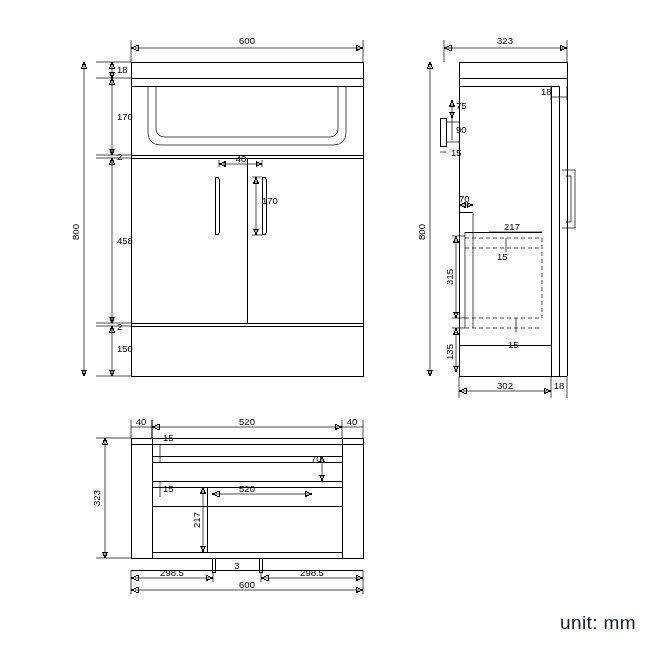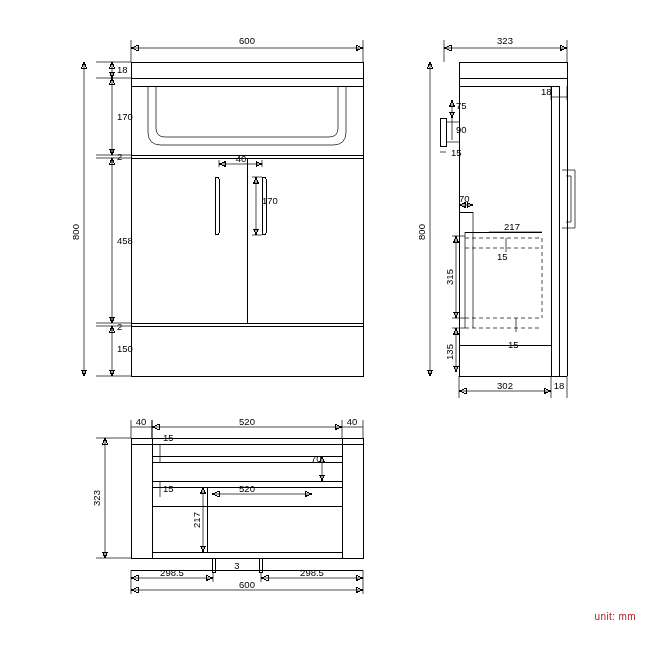--- a/index.html
+++ b/index.html
@@ -22,24 +22,24 @@
   svg.drawing {
     position: absolute;
     left: 0;
     top: 0;
     width: 650px;
     height: 650px;
   }
   .unit-label {
     position: absolute;
     right: 14px;
-    bottom: 28px;
-    font-size: 10px;
+    bottom: 16px;
+    font-size: 19px;
     letter-spacing: 0.4px;
-    color: #b91c1c;
+    color: #0f172a;
     font-family: "Liberation Sans", sans-serif;
   }
   text {
     font-family: "Liberation Sans", sans-serif;
     fill: #000000;
   }
   .dim-text {
     font-size: 9.5px;
   }
   .ln {

